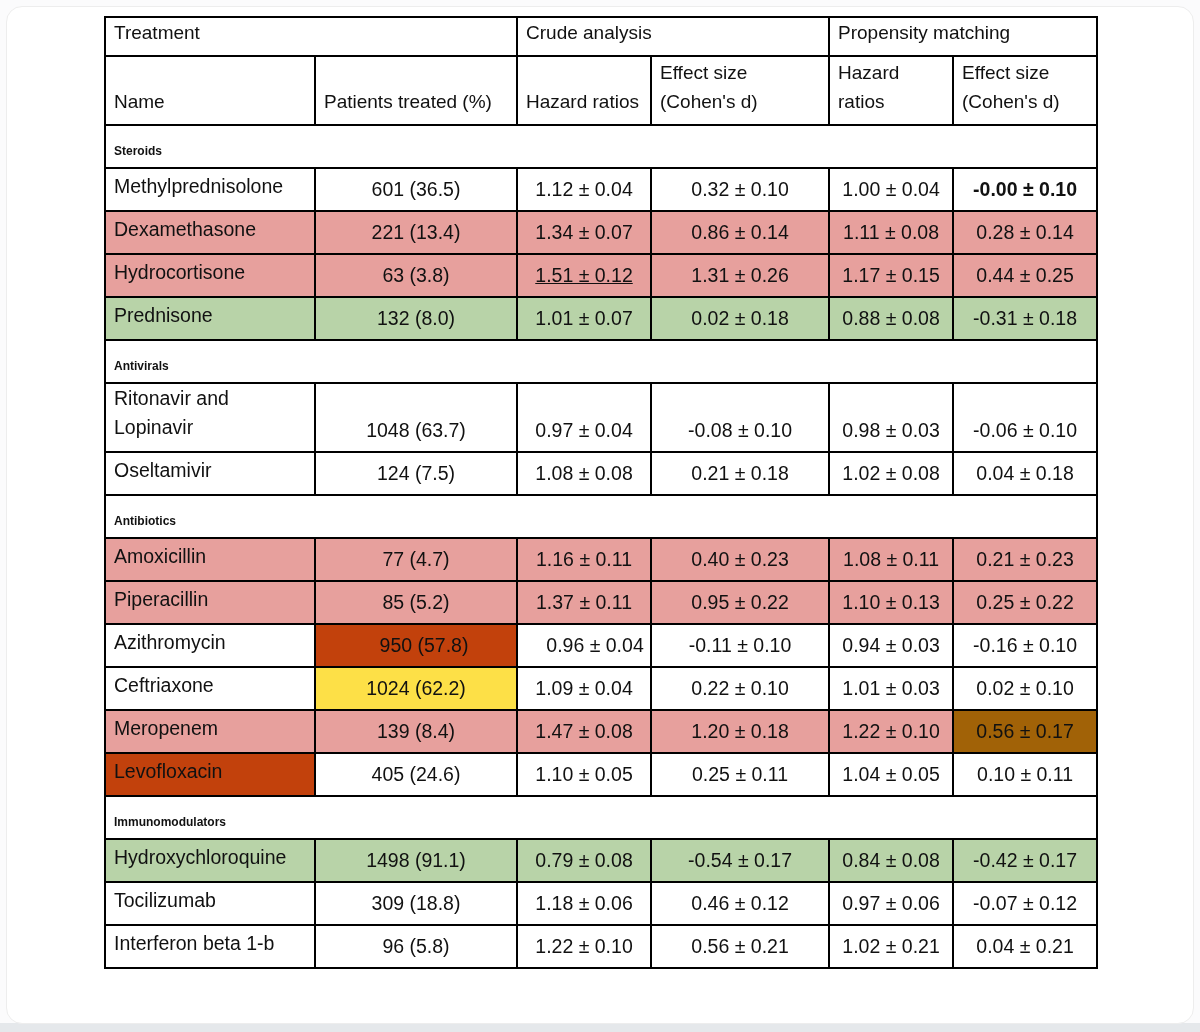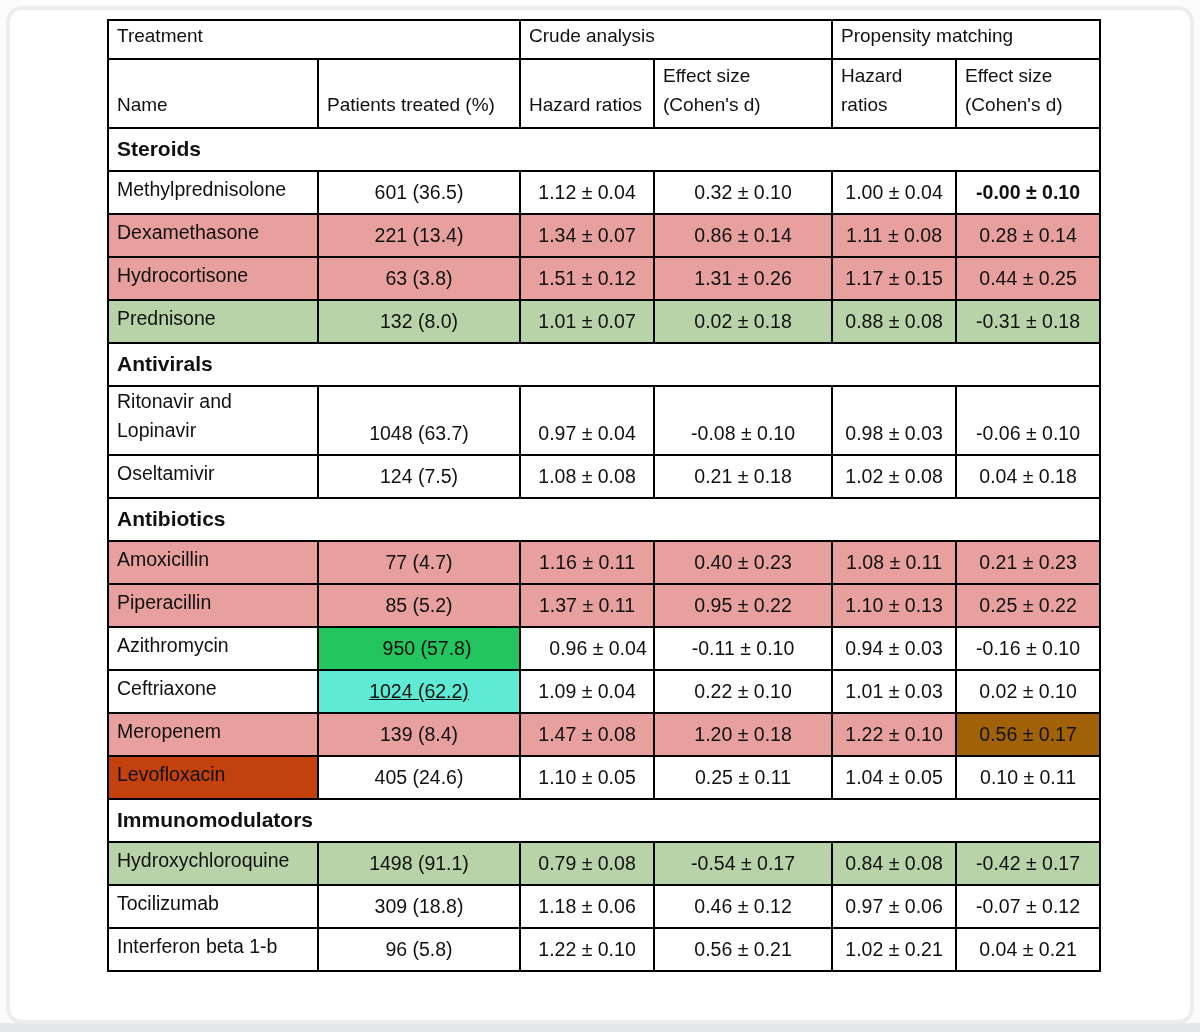--- a/index.html
+++ b/index.html
@@ -10,21 +10,21 @@
     overflow: hidden;
     position: relative;
   }
   .bottom-strip {
     position: absolute; left: 0; bottom: 0;
     width: 1200px; height: 9px;
   }
   .card {
     position: absolute; left: 6px; top: 6px;
     width: 1188px; height: 1018px;
-    border: 4px solid #ec4899;
+    border: 1px solid #ec4899;
     border-radius: 16px;
     z-index: 1;
     overflow: hidden;
   }
   .table-wrap { margin: 9px 0 0 97px; }
   table {
     border-collapse: collapse;
     table-layout: fixed;
     width: 992px;
     color: #111111;
@@ -49,21 +49,21 @@
   tbody td {
     font-size: 19.5px;
     height: 43px;
     padding: 0 6px 9px 6px;
     background: #ffffff;
   }
   td.name-cell { text-align: left; padding-left: 8px; line-height: 29px; }
   td.num-cell  { text-align: center; }
   tr.section-row td {
     font-weight: bold;
-    font-size: 21px;
+    font-size: 12px;
     text-align: left;
     padding: 0 8px 9px 8px;
     height: 43px;
   }
 </style>
 </head>
 <body>
 
 <div class="card" style="background: rgb(255, 255, 255); border-color: rgb(237, 237, 237);">
   <div class="table-wrap">
@@ -107,21 +107,21 @@
             <td class="name-cell" style="background: rgb(231, 160, 157);">Dexamethasone</td>
             <td class="num-cell" style="background: rgb(231, 160, 157);">221 (13.4)</td>
             <td class="num-cell" style="background: rgb(231, 160, 157);">1.34 ± 0.07</td>
             <td class="num-cell" style="background: rgb(231, 160, 157);">0.86 ± 0.14</td>
             <td class="num-cell" style="background: rgb(231, 160, 157);">1.11 ± 0.08</td>
             <td class="num-cell" style="background: rgb(231, 160, 157);">0.28 ± 0.14</td>
           </tr>
           <tr>
             <td class="name-cell" style="background: rgb(231, 160, 157);">Hydrocortisone</td>
             <td class="num-cell" style="background: rgb(231, 160, 157);">63 (3.8)</td>
-            <td class="num-cell" style="background: rgb(231, 160, 157);">1.51 ± 0.12</td>
+            <td class="num-cell" style="background: rgb(231, 160, 157); text-decoration: underline;">1.51 ± 0.12</td>
             <td class="num-cell" style="background: rgb(231, 160, 157);">1.31 ± 0.26</td>
             <td class="num-cell" style="background: rgb(231, 160, 157);">1.17 ± 0.15</td>
             <td class="num-cell" style="background: rgb(231, 160, 157);">0.44 ± 0.25</td>
           </tr>
           <tr>
             <td class="name-cell" style="background: rgb(184, 211, 168);">Prednisone</td>
             <td class="num-cell" style="background: rgb(184, 211, 168);">132 (8.0)</td>
             <td class="num-cell" style="background: rgb(184, 211, 168);">1.01 ± 0.07</td>
             <td class="num-cell" style="background: rgb(184, 211, 168);">0.02 ± 0.18</td>
             <td class="num-cell" style="background: rgb(184, 211, 168);">0.88 ± 0.08</td>
@@ -160,29 +160,29 @@
           <tr>
             <td class="name-cell" style="background: rgb(231, 160, 157);">Piperacillin</td>
             <td class="num-cell" style="background: rgb(231, 160, 157);">85 (5.2)</td>
             <td class="num-cell" style="background: rgb(231, 160, 157);">1.37 ± 0.11</td>
             <td class="num-cell" style="background: rgb(231, 160, 157);">0.95 ± 0.22</td>
             <td class="num-cell" style="background: rgb(231, 160, 157);">1.10 ± 0.13</td>
             <td class="num-cell" style="background: rgb(231, 160, 157);">0.25 ± 0.22</td>
           </tr>
           <tr>
             <td class="name-cell" style="background: rgb(255, 255, 255);">Azithromycin</td>
-            <td class="num-cell" style="background: #22c55e; padding-left: 22px;">950 (57.8)</td>
+            <td class="num-cell" style="background: #c2410c; padding-left: 22px;">950 (57.8)</td>
             <td class="num-cell" style="background: rgb(255, 255, 255); padding-left: 28px;">0.96 ± 0.04</td>
             <td class="num-cell" style="background: rgb(255, 255, 255);">-0.11 ± 0.10</td>
             <td class="num-cell" style="background: rgb(255, 255, 255);">0.94 ± 0.03</td>
             <td class="num-cell" style="background: rgb(255, 255, 255);">-0.16 ± 0.10</td>
           </tr>
           <tr>
             <td class="name-cell" style="background: rgb(255, 255, 255);">Ceftriaxone</td>
-            <td class="num-cell" style="background: #5eead4; text-decoration: underline;">1024 (62.2)</td>
+            <td class="num-cell" style="background: #fde047;">1024 (62.2)</td>
             <td class="num-cell" style="background: rgb(255, 255, 255);">1.09 ± 0.04</td>
             <td class="num-cell" style="background: rgb(255, 255, 255);">0.22 ± 0.10</td>
             <td class="num-cell" style="background: rgb(255, 255, 255);">1.01 ± 0.03</td>
             <td class="num-cell" style="background: rgb(255, 255, 255);">0.02 ± 0.10</td>
           </tr>
           <tr>
             <td class="name-cell" style="background: rgb(231, 160, 157);">Meropenem</td>
             <td class="num-cell" style="background: rgb(231, 160, 157);">139 (8.4)</td>
             <td class="num-cell" style="background: rgb(231, 160, 157);">1.47 ± 0.08</td>
             <td class="num-cell" style="background: rgb(231, 160, 157);">1.20 ± 0.18</td>

